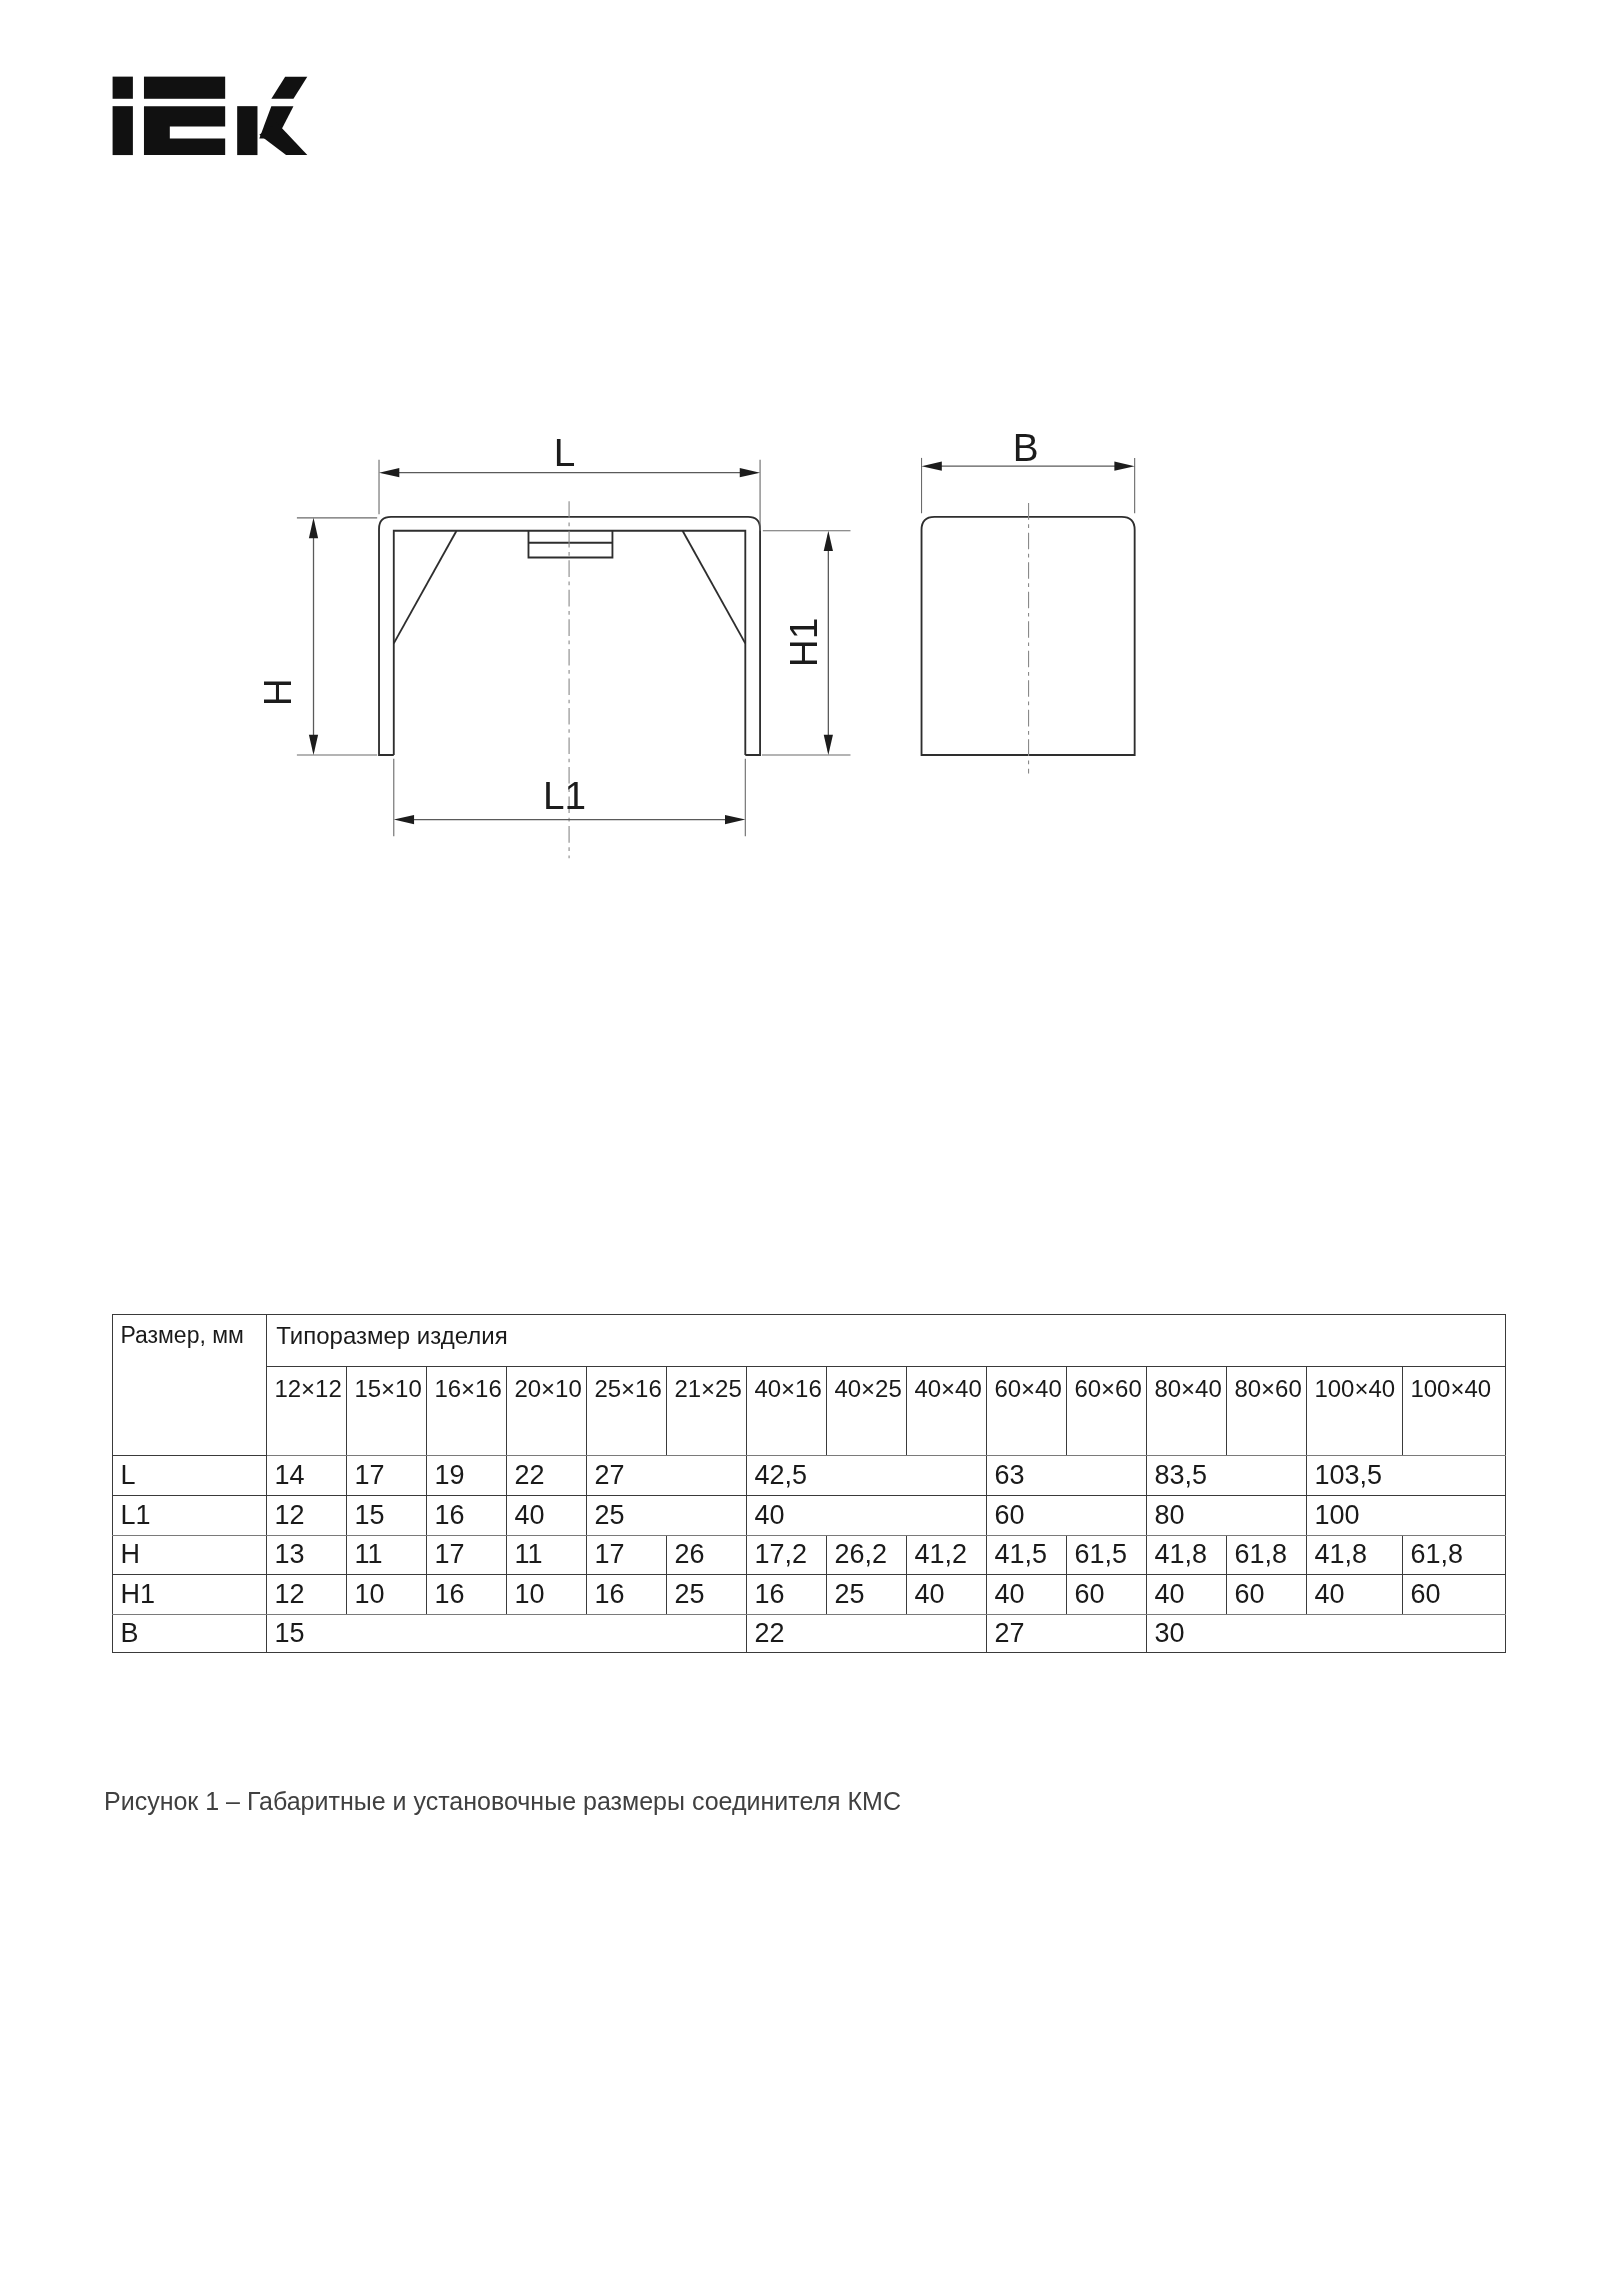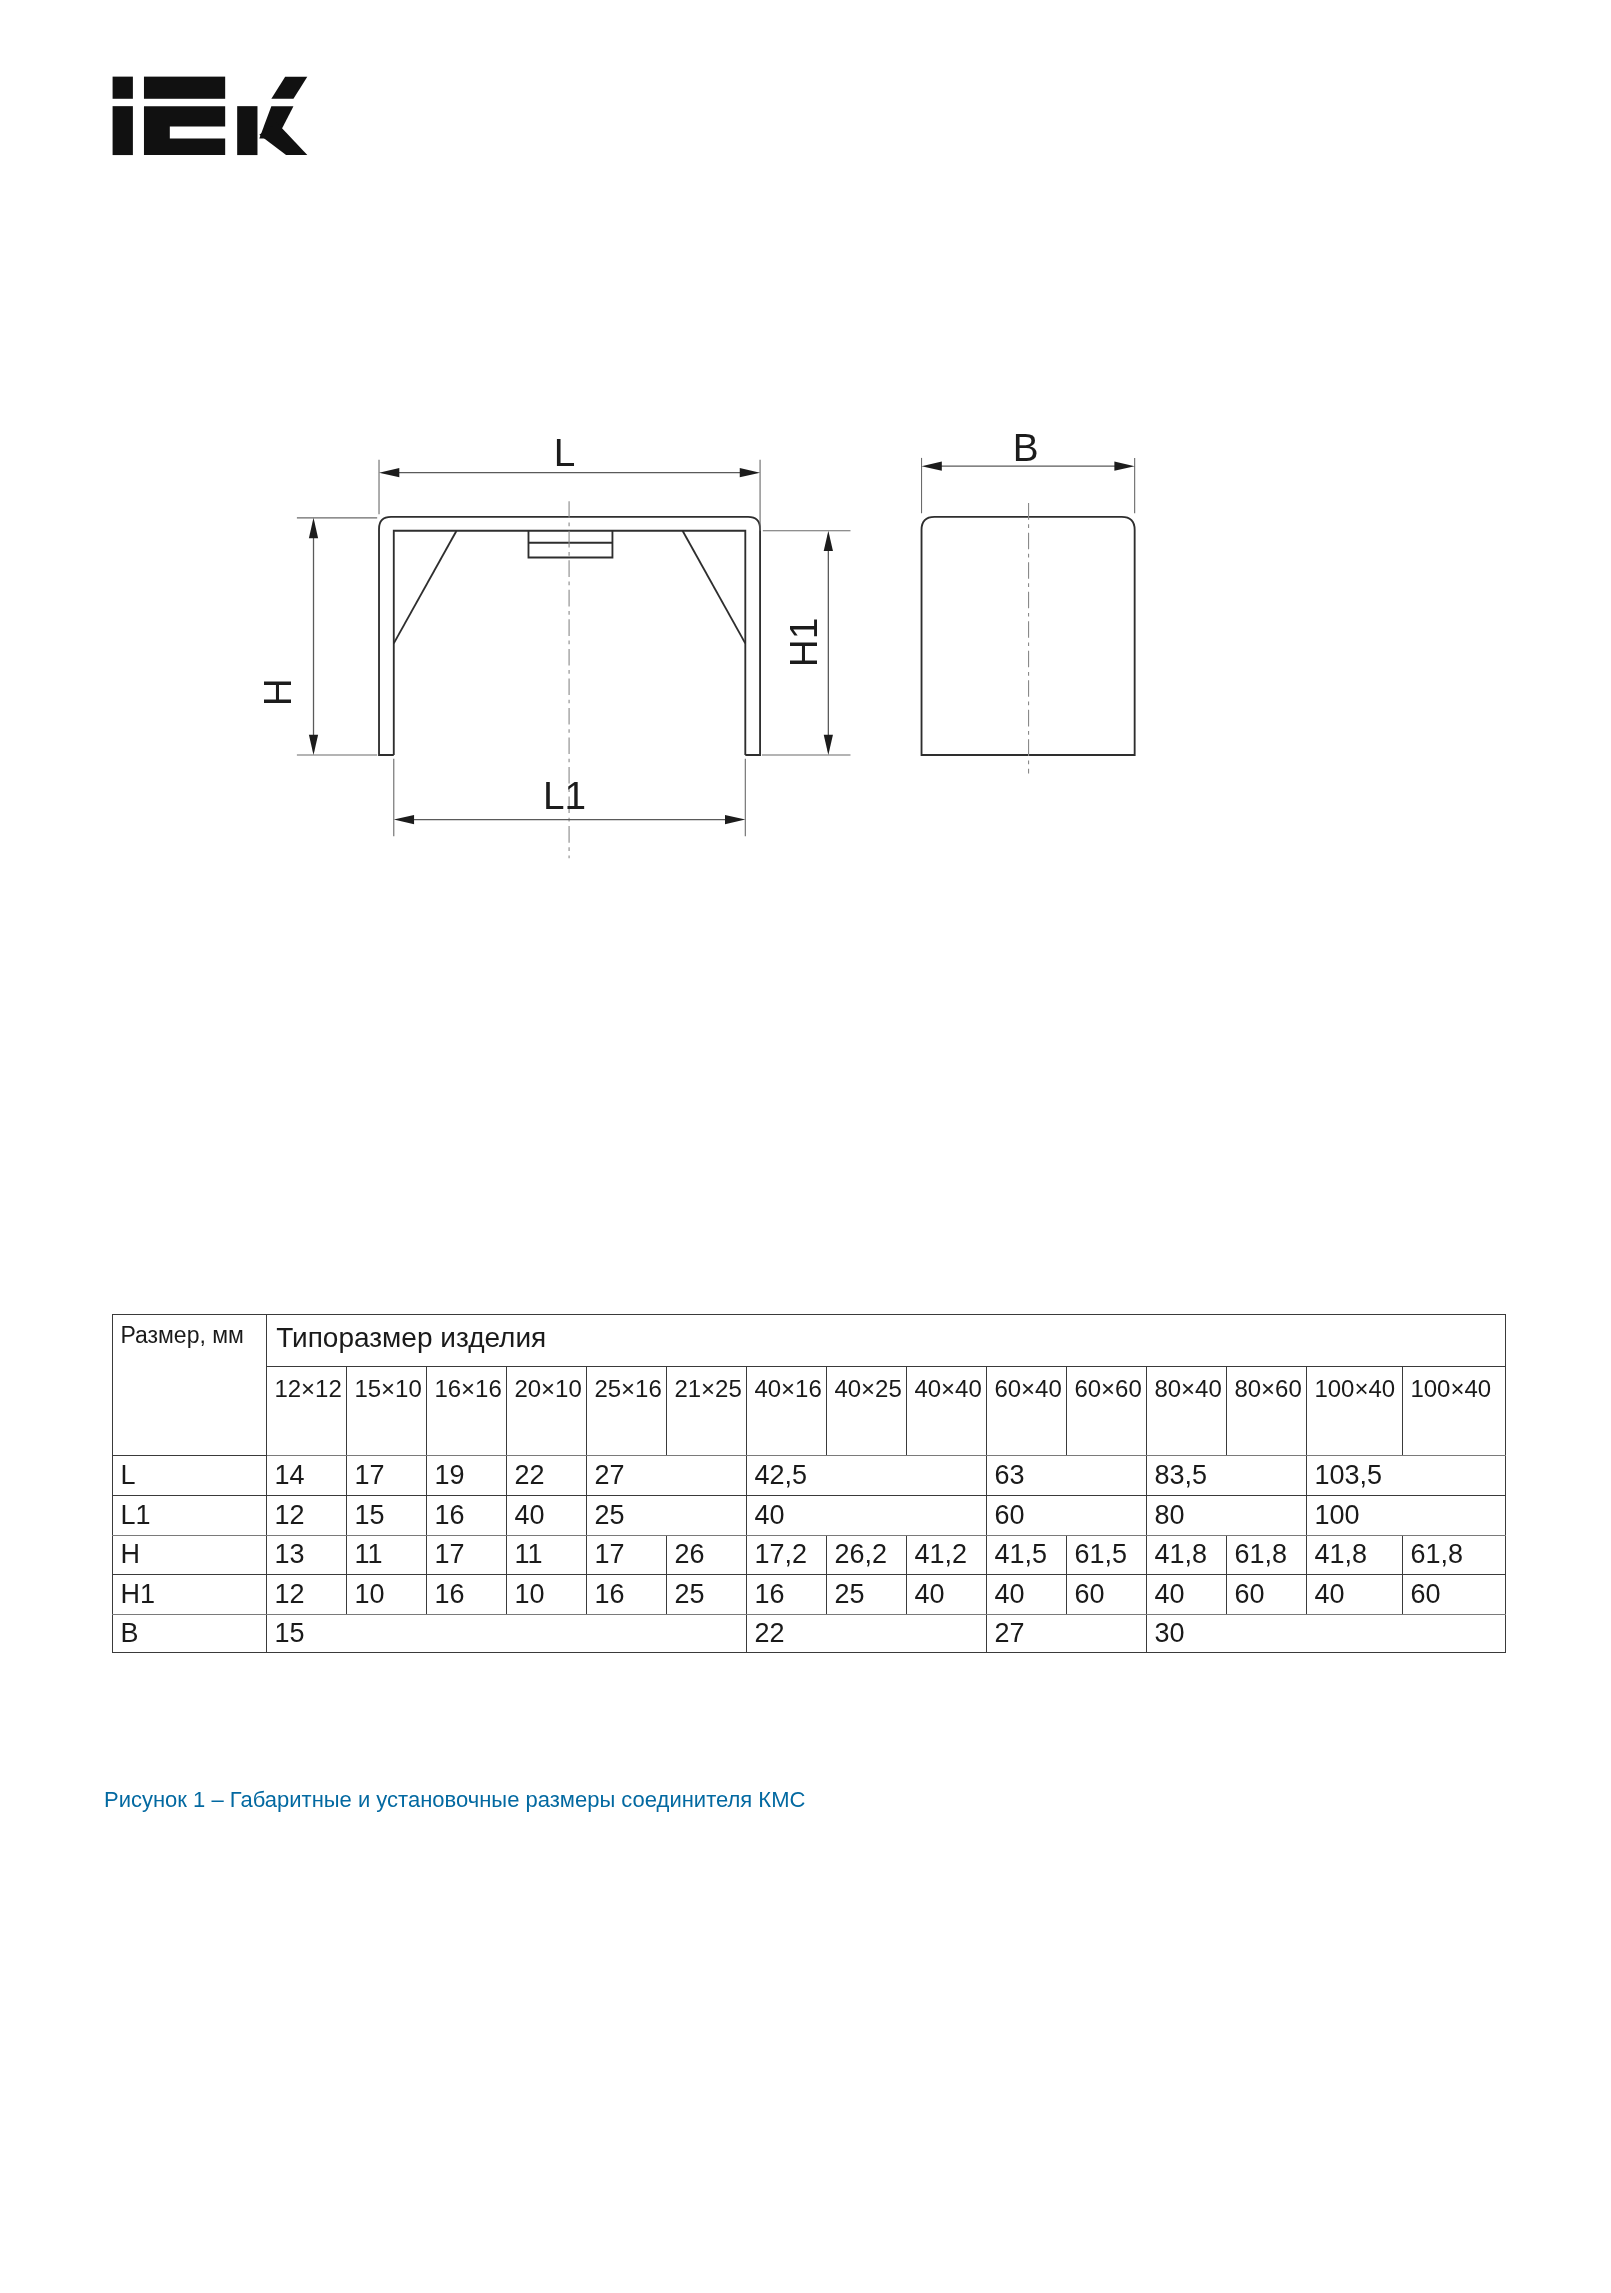--- a/index.html
+++ b/index.html
@@ -19,30 +19,30 @@
   .centerline{stroke:#8a8a8a;stroke-width:1.2;fill:none;stroke-dasharray:18 5 4 5;}
   .dimtext{font-family:"Liberation Sans","DejaVu Sans",sans-serif;font-size:42px;fill:#1c1c1c;}
   
   .spec-table-wrap{position:absolute;left:112px;top:1314px;width:1394px;}
   table.spec{border-collapse:collapse;table-layout:fixed;width:1394px;
     border-top:1.8px solid #7a7a7a;border-bottom:1.8px solid #7a7a7a;
     border-left:0.9px solid #555;border-right:0.9px solid #555;}
   table.spec td,table.spec th{border:0.9px solid #3a3a3a;font-weight:normal;text-align:left;
     overflow:hidden;white-space:nowrap;}
   th.corner{width:154px;vertical-align:top;padding:7.4px 3.7px 0 7.4px;font-size:23px;}
-  th.group{vertical-align:top;padding:7.4px 3.7px 0 9.2px;font-size:28px;height:44px;}
+  th.group{vertical-align:top;padding:7.4px 3.7px 0 9.2px;font-size:24px;height:44px;}
   tr.sizes th{vertical-align:top;padding:7.4px 1.8px 0 7.4px;font-size:24px;height:80px;
     border-bottom:1.8px solid #7a7a7a;}
   tbody td{font-size:27px;vertical-align:middle;padding:0 1.8px 0 7.4px;}
   tbody tr{height:40px;}
   tbody tr:nth-child(3){height:39px;}
   tbody tr:nth-child(5){height:38px;}
   tbody tr:nth-child(2) td, tbody tr:nth-child(4) td{border-bottom:1.8px solid #7a7a7a;}
   
-  .caption{position:absolute;left:104px;top:1787px;font-size:22px;color:#0369a1;}
+  .caption{position:absolute;left:104px;top:1787px;font-size:25px;color:#404040;}
 </style>
 </head>
 <body>
 
 <svg class="logo" role="img" width="323" height="240" viewBox="0 0 350 260" aria-label="IEK">
   <g fill="#111111">
 
     <rect x="122" y="83" width="22" height="24"></rect>
     <rect x="122" y="115" width="22" height="53"></rect>
 

